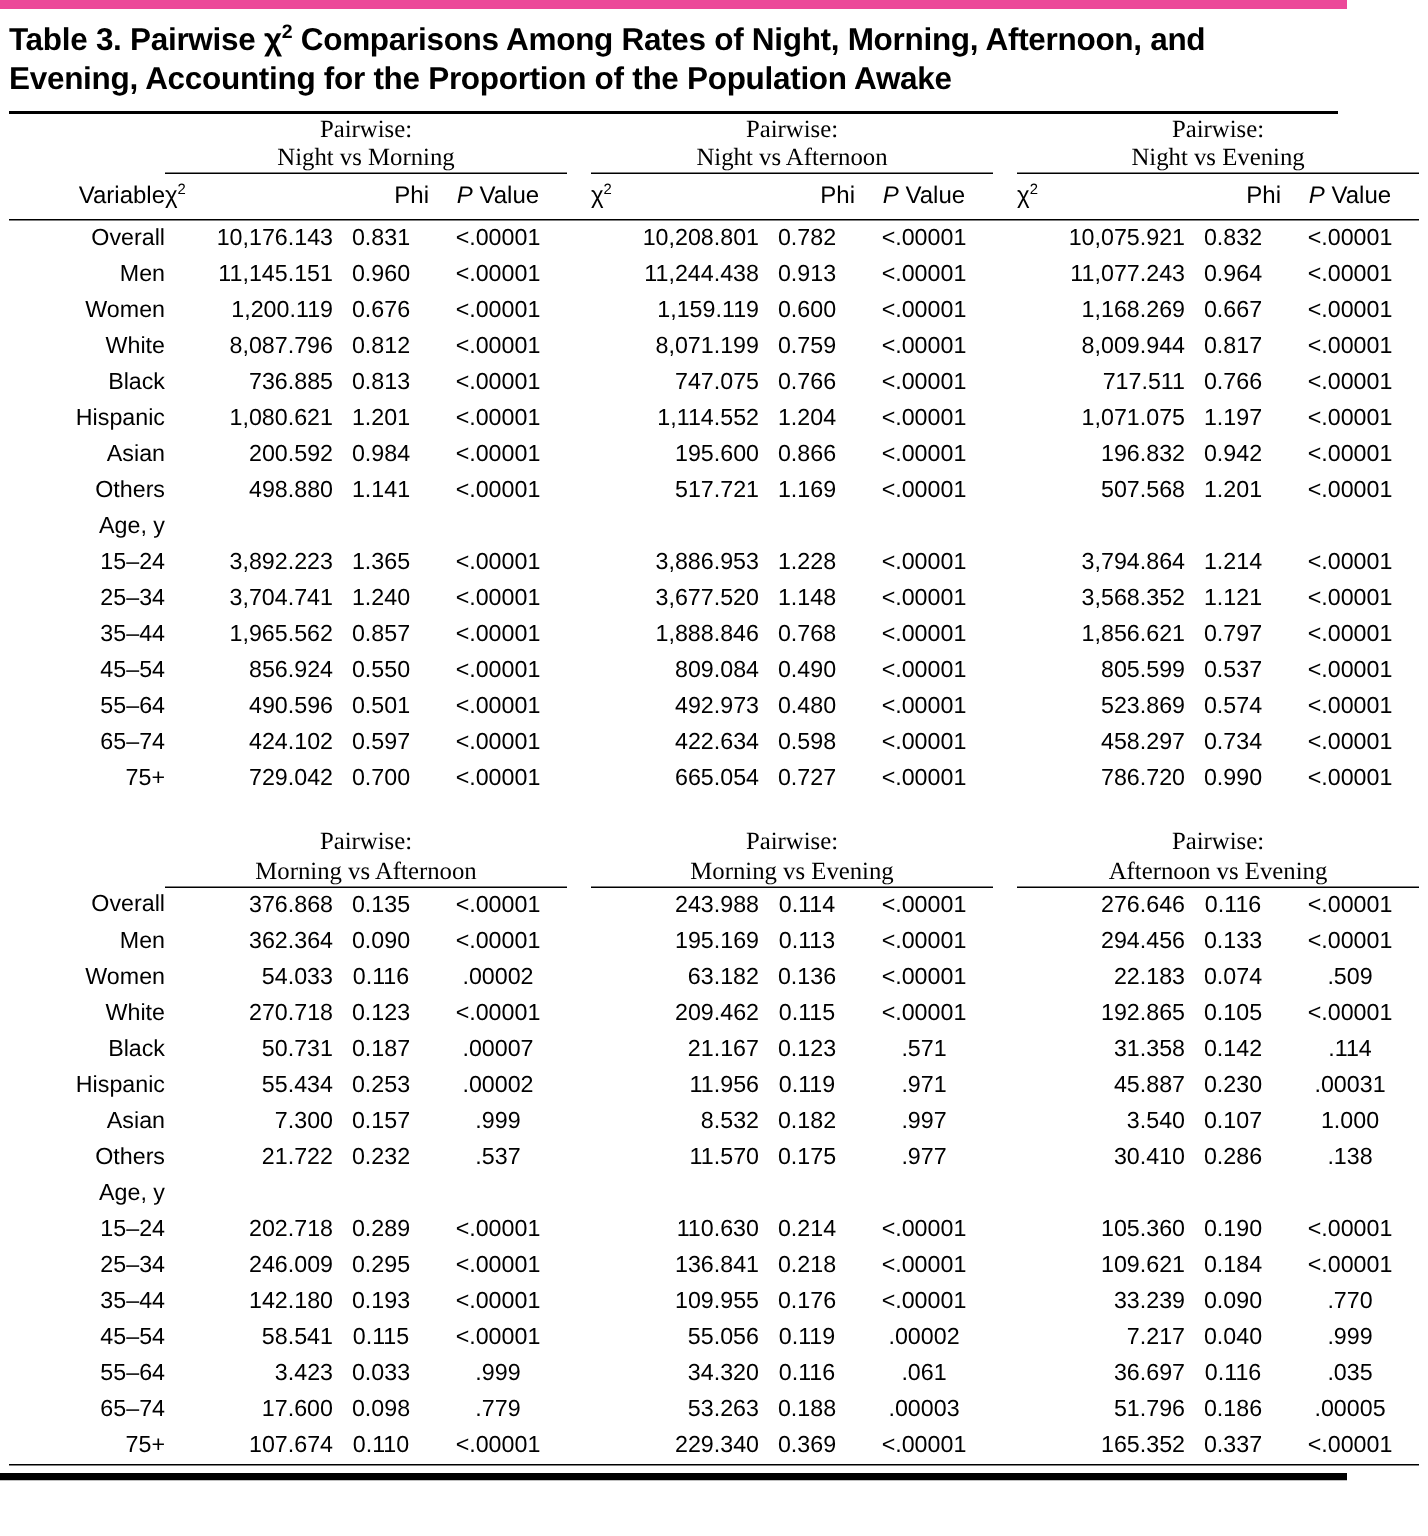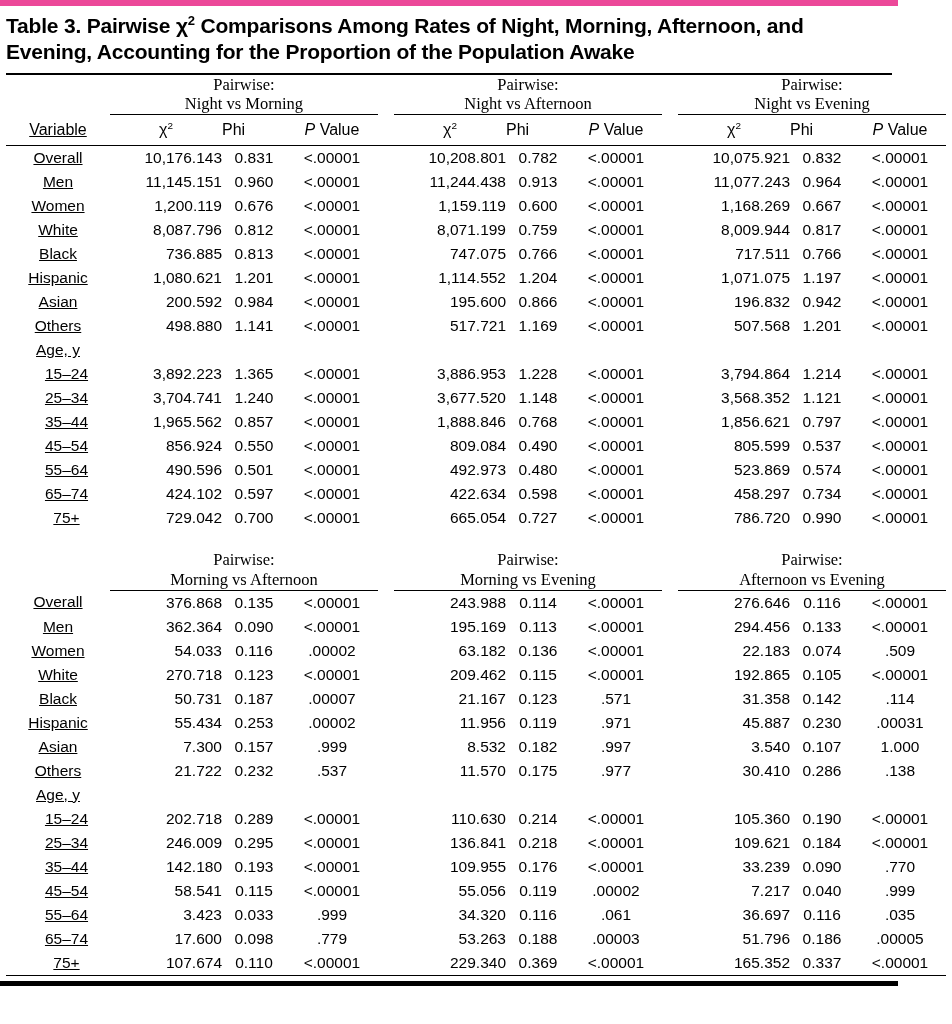--- a/index.html
+++ b/index.html
@@ -33,42 +33,42 @@
     font-size: 15.5px;
     border-bottom: 1.5px solid #000;
   }
   table.stats td {
     padding: 0;
     height: 24px;
     vertical-align: middle;
     white-space: nowrap;
     overflow: hidden;
   }
-  td.var   { text-align: center; padding-left: 2px; text-decoration: underline; }
+  td.var   { text-align: right; padding-left: 2px; }
   td.var.indent { padding-left: 17px; }
   td.chi   { text-align: right; padding-right: 16px; }
   td.phi   { text-align: center; }
   td.p     { text-align: center; }
   td.group {
     text-align: center;
     border-bottom: 1.5px solid #000;
     font-size: 16.5px;
     line-height: 1.2;
     padding-top: 7px;
     padding-bottom: 3px;
     height: auto;
     font-family: Liberation Serif, serif;
   }
   tr.colhead-row td {
     border-bottom: 1.5px solid #000;
     height: 30px;
     font-size: 16px;
   }
-  td.chi-h { text-align: center; padding-right: 12px; }
-  td.phi-h { text-align: left; }
+  td.chi-h { padding-right: 12px; }
+  td.phi-h { text-align: right; }
   td.p-h   { text-align: center; }
   td.p-h i { font-style: italic; }
   td.chi-h sup { font-size: 62%; }
   tr.spacer-row td { height: 20px; border: none; }
 </style>
 </head>
 <body>
 
 <div class="page">
   <div class="title"><span>Table 3. Pairwise χ</span><sup>2</sup><span> Comparisons Among Rates of Night, Morning, Afternoon, and Evening, Accounting for the Proportion of the Population Awake</span></div>

